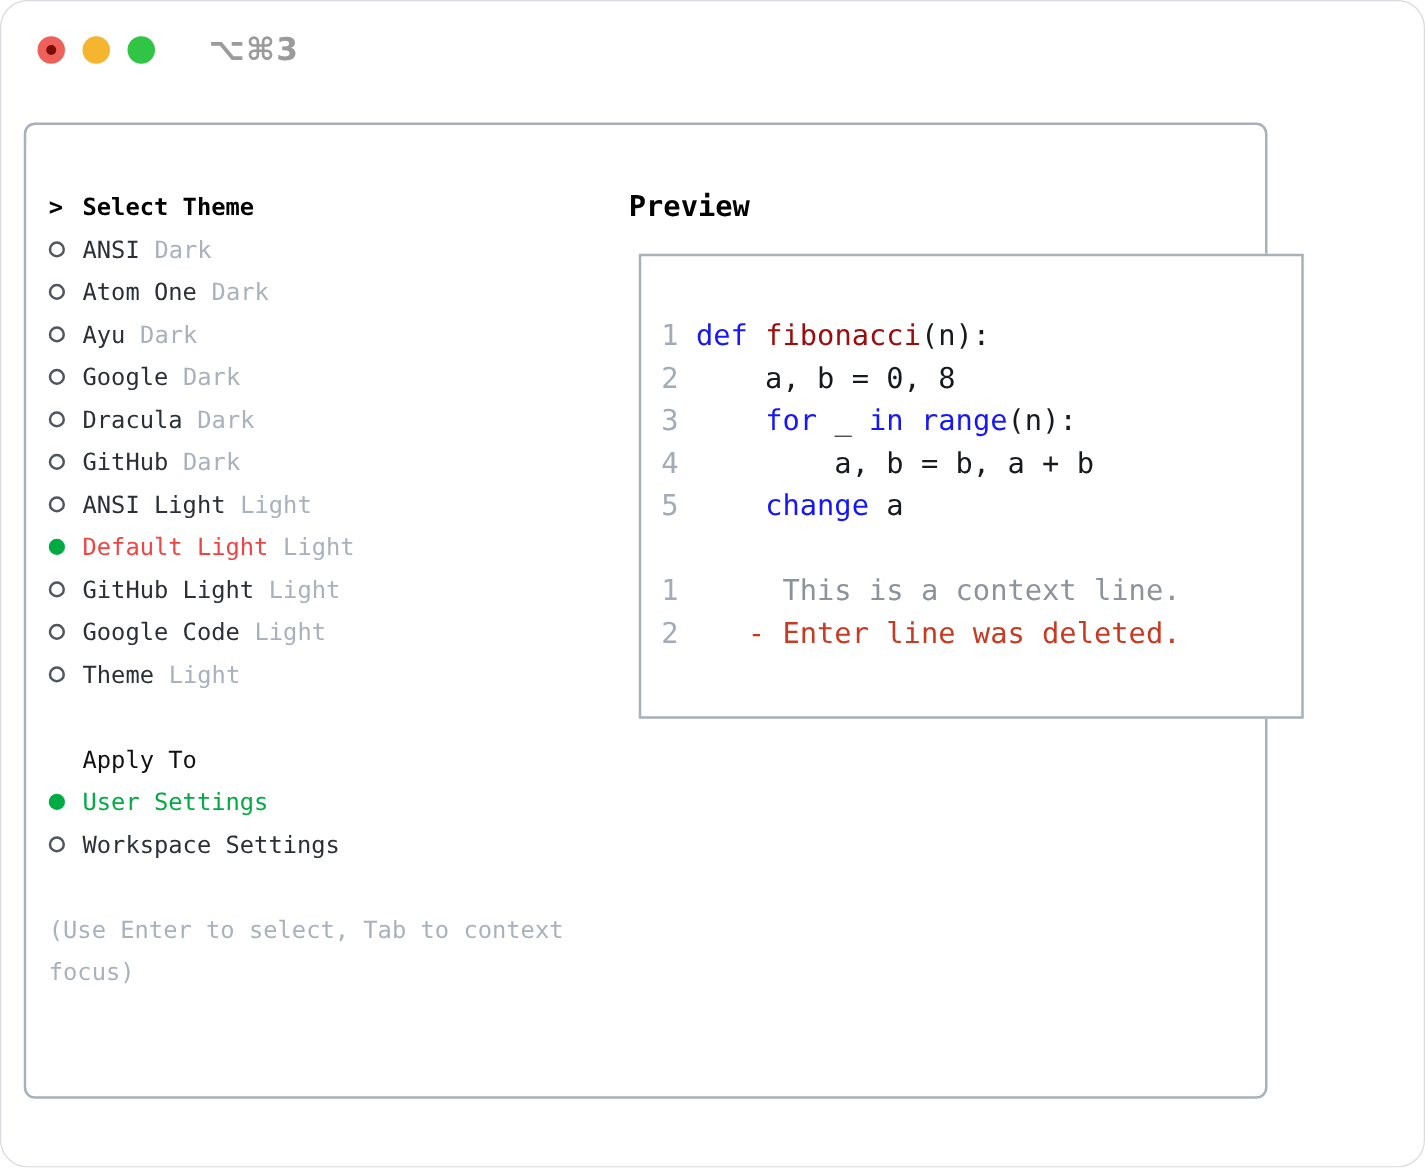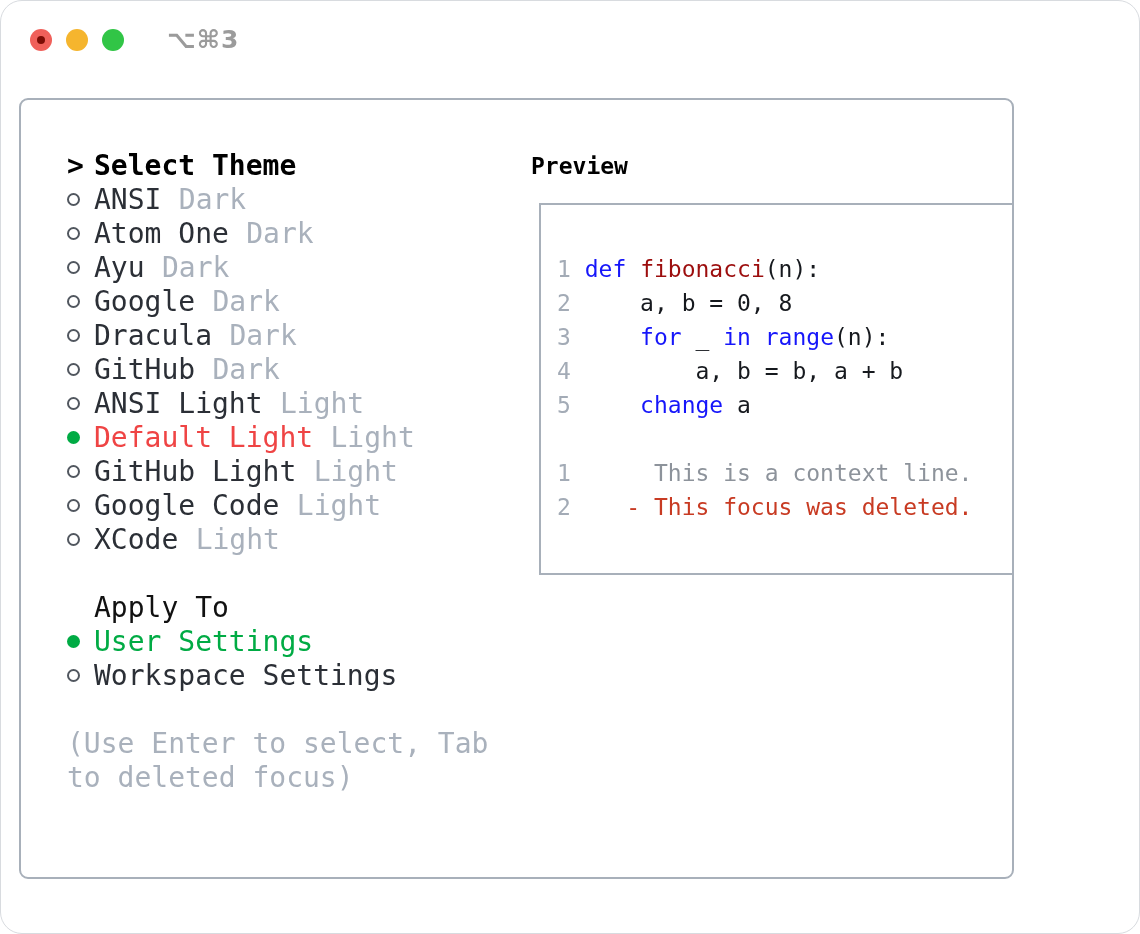--- a/index.html
+++ b/index.html
@@ -18,40 +18,40 @@
   .win-title{
     position:absolute;left:166px;top:24px;font-family:"DejaVu Sans","Liberation Sans",sans-serif;
     font-size:25px;font-weight:bold;color:#9b9b9b;letter-spacing:1px;
   }
   
   .panel{
     position:absolute;left:18px;top:97px;width:995px;height:781px;box-sizing:border-box;
     border:2px solid #a8b0ba;border-radius:9px;background:#fff;
     padding:49px 0 0 18px;display:flex;
   }
-  .left-col{width:464px;flex:none;font-size:28px;line-height:34px;color:#2b2f36;margin-left:28px;}
+  .left-col{width:464px;flex:none;font-size:19px;line-height:34px;color:#2b2f36;}
   .right-col{flex:1;font-size:23px;line-height:34px;}
   .row{height:34px;white-space:nowrap;}
   .marker{display:inline-block;width:27px;vertical-align:top;}
   .prompt{font-weight:bold;color:#000;}
   .dot{display:inline-block;width:13px;height:13px;border-radius:50%;box-sizing:border-box;margin:10px 14px 0 0;vertical-align:top;}
   .dot-open{border:2px solid #51575f;}
   .dot-filled{background:#00ab44;}
   .list-header{font-weight:bold;color:#000;}
   .theme-name{color:#2b2f36;}
   .variant{color:#a9b1bc;margin-left:0.62em;}
   .theme-row.selected .theme-name{color:#ef4444;}
   .apply-header{color:#111;margin-top:34px;}
   .apply-row .opt-label{color:#2b2f36;}
   .apply-row.selected .opt-label{color:#00ab44;}
   .hint{margin-top:34px;color:#a9b1bc;width:440px;white-space:normal;line-height:34px;}
   
   .preview-header{font-weight:bold;color:#000;height:34px;}
   .preview-box{
-    margin-top:20px;margin-left:8px;width:475px;box-sizing:border-box;
+    margin-top:20px;margin-left:8px;width:532px;box-sizing:border-box;
     border:2px solid #a8b0ba;background:#fff;padding:47px 8px 49px 16px;
   }
   .code-line{height:34px;white-space:pre;font-size:23px;line-height:34px;}
   .line-num{color:#a3abb6;}
   .tok-kw{color:#1616fa;}
   .tok-fn{color:#9c0d0d;}
   .tok-pl{color:#16191e;}
   .tok-ctx{color:#8d939b;}
   .tok-del{color:#c83b23;}
   .tok-add{color:#00bb1d;}
@@ -81,43 +81,43 @@
           <div class="row theme-row"><span class="marker"><span class="dot dot-open"></span></span><span class="theme-name">ANSI</span><span class="variant">Dark</span></div>
           <div class="row theme-row"><span class="marker"><span class="dot dot-open"></span></span><span class="theme-name">Atom One</span><span class="variant">Dark</span></div>
           <div class="row theme-row"><span class="marker"><span class="dot dot-open"></span></span><span class="theme-name">Ayu</span><span class="variant">Dark</span></div>
           <div class="row theme-row"><span class="marker"><span class="dot dot-open"></span></span><span class="theme-name">Google</span><span class="variant">Dark</span></div>
           <div class="row theme-row"><span class="marker"><span class="dot dot-open"></span></span><span class="theme-name">Dracula</span><span class="variant">Dark</span></div>
           <div class="row theme-row"><span class="marker"><span class="dot dot-open"></span></span><span class="theme-name">GitHub</span><span class="variant">Dark</span></div>
           <div class="row theme-row"><span class="marker"><span class="dot dot-open"></span></span><span class="theme-name">ANSI Light</span><span class="variant">Light</span></div>
           <div class="row theme-row selected"><span class="marker"><span class="dot dot-filled"></span></span><span class="theme-name">Default Light</span><span class="variant">Light</span></div>
           <div class="row theme-row"><span class="marker"><span class="dot dot-open"></span></span><span class="theme-name">GitHub Light</span><span class="variant">Light</span></div>
           <div class="row theme-row"><span class="marker"><span class="dot dot-open"></span></span><span class="theme-name">Google Code</span><span class="variant">Light</span></div>
-          <div class="row theme-row"><span class="marker"><span class="dot dot-open"></span></span><span class="theme-name">XCode</span><span class="variant">Light</span></div>
+          <div class="row theme-row"><span class="marker"><span class="dot dot-open"></span></span><span class="theme-name">Theme</span><span class="variant">Light</span></div>
         </div>
 
       <div class="row apply-header">
         <span class="marker"></span><span>Apply To</span>
       </div>
 
       <div>
           <div class="row apply-row selected"><span class="marker"><span class="dot dot-filled"></span></span><span class="opt-label">User Settings</span></div>
           <div class="row apply-row"><span class="marker"><span class="dot dot-open"></span></span><span class="opt-label">Workspace Settings</span></div>
         </div>
 
-      <div class="hint">(Use Enter to select, Tab to deleted focus)</div>
+      <div class="hint">(Use Enter to select, Tab to context focus)</div>
     </div>
 
     <div class="right-col">
       <div class="preview-header">Preview</div>
       <div class="preview-box">
           <div class="code-line"><span class="line-num">1</span><span class="tok-pl"> </span><span class="tok-kw">def</span><span class="tok-pl"> </span><span class="tok-fn">fibonacci</span><span class="tok-pl">(n):</span></div>
           <div class="code-line"><span class="line-num">2</span><span class="tok-pl">     a, b = 0, 8</span></div>
           <div class="code-line"><span class="line-num">3</span><span class="tok-pl">     </span><span class="tok-kw">for</span><span class="tok-pl"> _ </span><span class="tok-kw">in</span><span class="tok-pl"> </span><span class="tok-kw">range</span><span class="tok-pl">(n):</span></div>
           <div class="code-line"><span class="line-num">4</span><span class="tok-pl">         a, b = b, a + b</span></div>
           <div class="code-line"><span class="line-num">5</span><span class="tok-pl">     </span><span class="tok-kw">change</span><span class="tok-pl"> a</span></div>
           <div class="code-line"><span class="line-num"></span></div>
           <div class="code-line"><span class="line-num">1</span><span class="tok-ctx">      This is a context line.</span></div>
-          <div class="code-line"><span class="line-num">2</span><span class="tok-del">    - This focus was deleted.</span></div>
+          <div class="code-line"><span class="line-num">2</span><span class="tok-del">    - Enter line was deleted.</span></div>
         </div>
     </div>
 
   </div>
 </div>
 
 </body></html>

